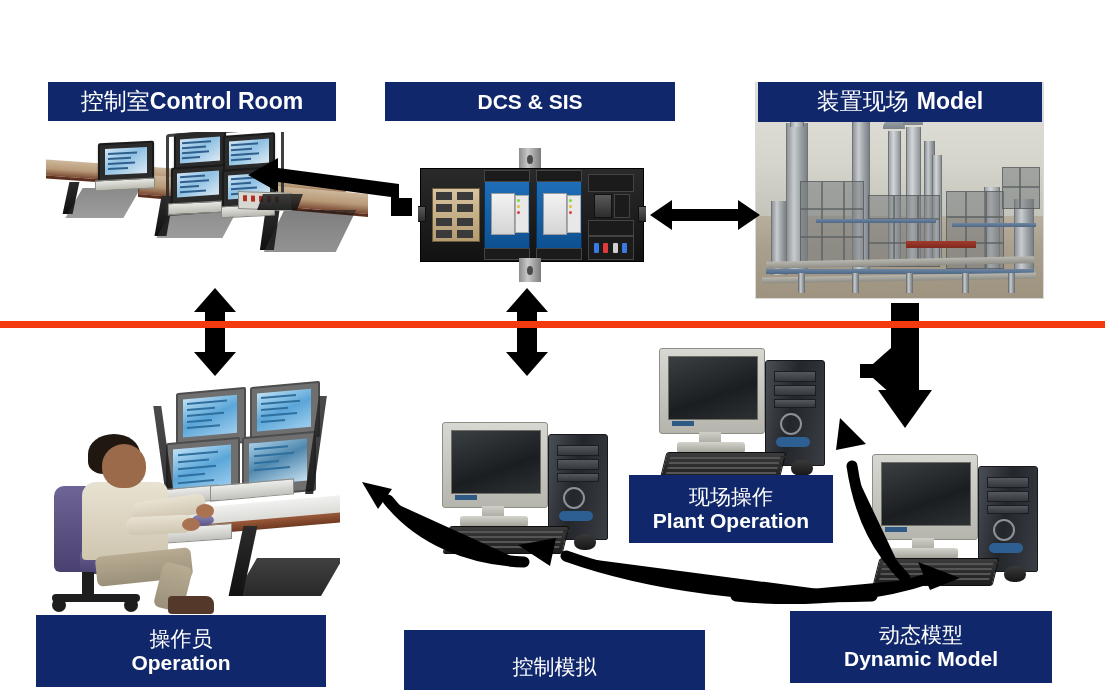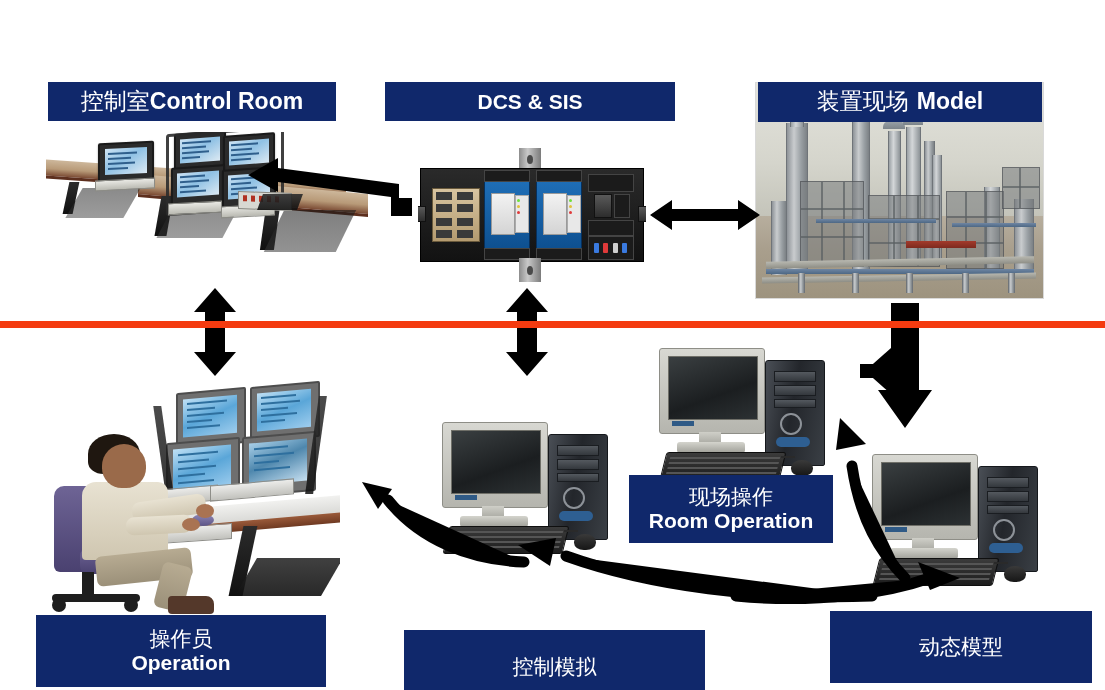--- a/index.html
+++ b/index.html
@@ -517,20 +517,21 @@
     <span class="cn">操作员</span>
     <span class="en">Operation</span>
   </div>
 
   <div class="navy" style="left:404px;top:630px;width:301px;height:74px;">
     <span class="cn">控制模拟</span>
   </div>
 
   <div class="navy" style="left:629px;top:475px;width:204px;height:68px;">
     <span class="cn">现场操作</span>
-    <span class="en">Room Operation</span>
-  </div>
-
-  <div class="navy" style="left:830px;top:611px;width:262px;height:72px;">
+    <span class="en">Plant Operation</span>
+  </div>
+
+  <div class="navy" style="left:790px;top:611px;width:262px;height:72px;">
     <span class="cn">动态模型</span>
+    <span class="en">Dynamic Model</span>
   </div>
 
 </div>
 
 </body></html>

